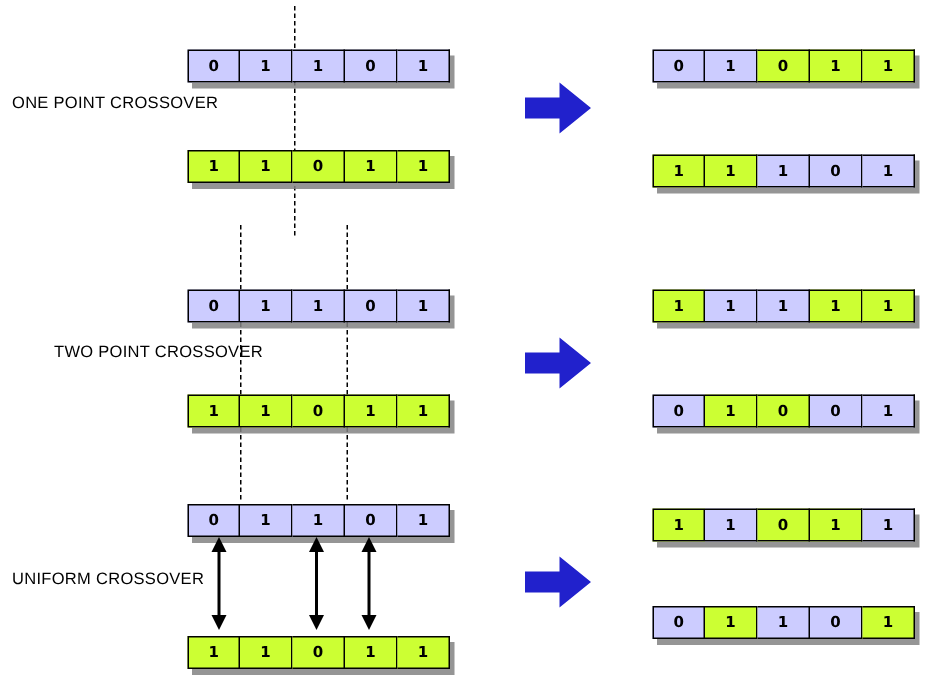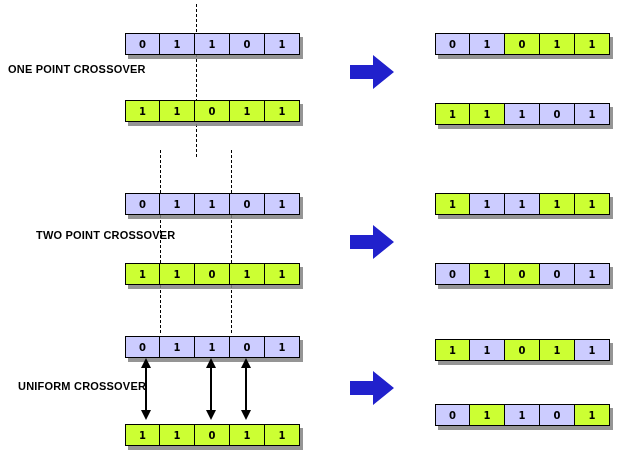--- a/index.html
+++ b/index.html
@@ -15,21 +15,21 @@
     width:35px; height:22px; box-sizing:border-box;
     border:1px solid #000;
     display:flex; align-items:center; justify-content:center;
     font-size:10px; font-weight:bold;
     font-family:"DejaVu Sans", sans-serif; color:#000;
   }
   .cell + .cell { border-left:none; }
   .cell[data-color="lavender"] { background:#ccccff; }
   .cell[data-color="green"]    { background:#ccff33; }
   .label {
-    position:absolute; font-weight:bold; font-size:11px; color:#000;
+    position:absolute; font-weight:normal; font-size:11px; color:#000;
     white-space:nowrap; letter-spacing:0.2px;
   }
   .cutline { position:absolute; width:0; border-left:1px dashed #000; }
   .bigarrow, .swaparrow { position:absolute; line-height:0; }
 </style>
 </head>
 <body>
 
 <div class="canvas">
 
@@ -106,21 +106,21 @@
       <span class="cell" data-color="green">1</span>
     </div>
   <div class="bitrow" style="left:435px; top:263px;">
       <span class="cell" data-color="lavender">0</span>
       <span class="cell" data-color="green">1</span>
       <span class="cell" data-color="green">0</span>
       <span class="cell" data-color="lavender">0</span>
       <span class="cell" data-color="lavender">1</span>
     </div>
 
-  <div class="label" style="left:8px; top:380px;margin-left:10px;">UNIFORM CROSSOVER</div>
+  <div class="label" style="left:8px; top:380px;">UNIFORM CROSSOVER</div>
 
   <div class="bitrow" style="left:125px; top:336px;">
       <span class="cell" data-color="lavender">0</span>
       <span class="cell" data-color="lavender">1</span>
       <span class="cell" data-color="lavender">1</span>
       <span class="cell" data-color="lavender">0</span>
       <span class="cell" data-color="lavender">1</span>
     </div>
   <div class="bitrow" style="left:125px; top:424px;">
       <span class="cell" data-color="green">1</span>

